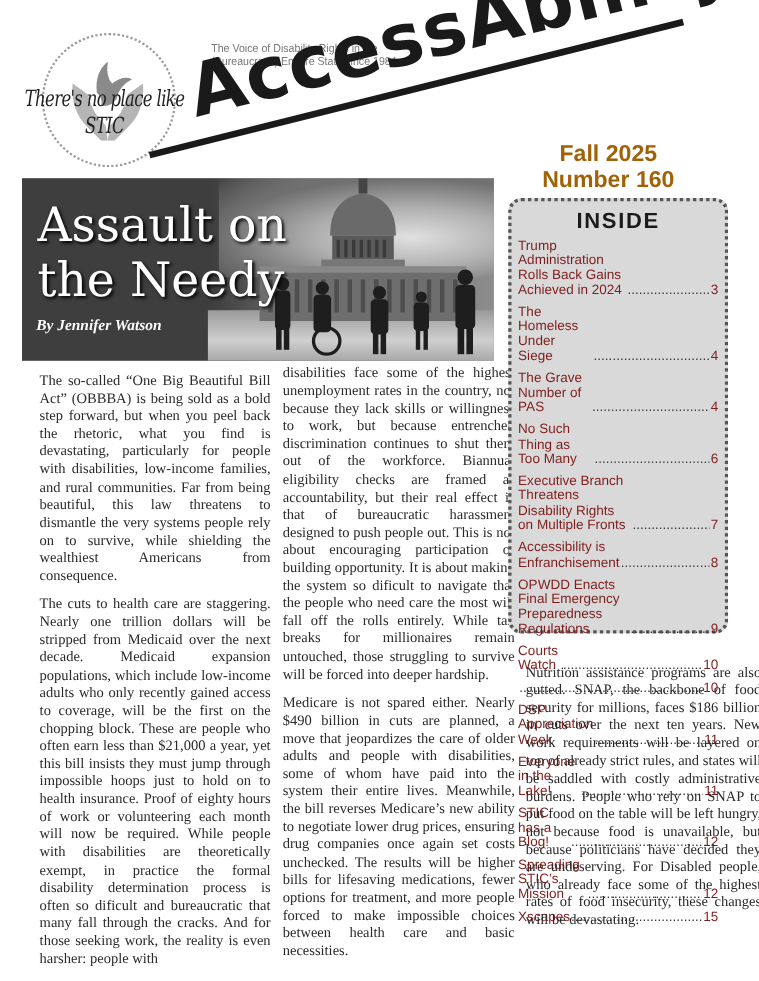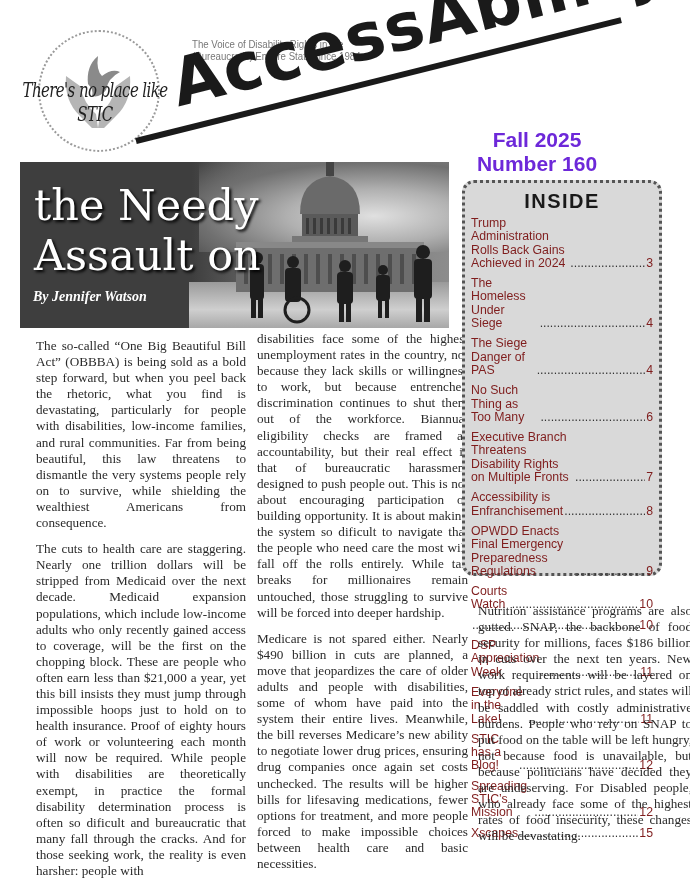--- a/index.html
+++ b/index.html
@@ -39,22 +39,22 @@
     .masthead-title {
       position: absolute; left: 42px; top: 25px; font-family: "DejaVu Sans", sans-serif; font-weight: bold;
       font-size: 66px; color: #1a1a1a; transform: rotate(-14deg); transform-origin: left bottom;
       letter-spacing: 1px; white-space: nowrap;
     }
     .masthead-rule {
       position: absolute; left: 136px; top: 138px; width: 500px; height: 6px; background: #1a1a1a;
       transform: rotate(-14deg); transform-origin: left center;
     }
     .issue {
-      position: absolute; left: 472px; top: 128px; width: 130px; text-align: center;
-      font-family: "Liberation Sans", sans-serif; font-weight: bold; font-size: 21px; line-height: 24px; color: #6d28d9;
+      position: absolute; left: 488px; top: 128px; width: 130px; text-align: center;
+      font-family: "Liberation Sans", sans-serif; font-weight: bold; font-size: 21px; line-height: 24px; color: #a16207;
     }
     
     .banner {
       position: absolute; left: 20px; top: 162px; width: 429px; height: 166px; overflow: hidden;
       background: linear-gradient(90deg, #3e3e3e 0%, #3e3e3e 40%, #6f6f6f 60%, #8c8c8c 100%);
     }
     .banner-sky {
       position: absolute; right: 0; top: 0; width: 250px; height: 90px;
       background: radial-gradient(ellipse at 70% 60%, #e0e0e0 0%, #b0b0b0 35%, #707070 70%, transparent 100%);
     }
@@ -186,22 +186,22 @@
         <rect x="141" y="33" width="14" height="26" rx="4"></rect>
         <rect x="143" y="58" width="4" height="18"></rect>
         <rect x="150" y="58" width="4" height="18"></rect>
       <circle cx="188" cy="10" r="7"></circle>
         <rect x="179" y="17" width="18" height="40" rx="4"></rect>
         <rect x="181" y="56" width="6" height="24"></rect>
         <rect x="189" y="56" width="6" height="24"></rect>
     </g>
   </svg>
   <div class="headline">
+    <div>Assault on</div>
     <div>the Needy</div>
-    <div>Assault on</div>
   </div>
   <div class="byline">By Jennifer Watson</div>
 </div>
 
 <div class="col col1">
   <p>The so-called “One Big Beautiful Bill Act” (OBBBA) is being sold as a bold step forward, but when you peel back the rhetoric, what you find is devastating, particularly for people with disabilities, low-income families, and rural communities. Far from being beautiful, this law threatens to dismantle the very systems people rely on to survive, while shielding the wealthiest Americans from consequence.</p>
   <p>The cuts to health care are staggering. Nearly one trillion dollars will be stripped from Medicaid over the next decade. Medicaid expansion populations, which include low-income adults who only recently gained access to coverage, will be the first on the chopping block. These are people who often earn less than $21,000 a year, yet this bill insists they must jump through impossible hoops just to hold on to health insurance. Proof of eighty hours of work or volunteering each month will now be required. While people with disabilities are theoretically exempt, in practice the formal disability determination process is often so dificult and bureaucratic that many fall through the cracks. And for those seeking work, the reality is even harsher: people with</p>
 </div>
 
 <div class="col col2">
@@ -216,21 +216,21 @@
         <span class="toc-text">Trump Administration Rolls Back Gains Achieved in 2024</span>
         <span class="toc-dots"></span>
         <span class="toc-page">3</span>
       </div>
       <div class="toc-item">
         <span class="toc-text">The Homeless Under Siege</span>
         <span class="toc-dots"></span>
         <span class="toc-page">4</span>
       </div>
       <div class="toc-item">
-        <span class="toc-text">The Siege Danger of PAS</span>
+        <span class="toc-text">The Grave Number of PAS</span>
         <span class="toc-dots"></span>
         <span class="toc-page">4</span>
       </div>
       <div class="toc-item">
         <span class="toc-text">No Such Thing as Too Many</span>
         <span class="toc-dots"></span>
         <span class="toc-page">6</span>
       </div>
       <div class="toc-item">
         <span class="toc-text">Executive Branch Threatens Disability Rights on Multiple Fronts</span>

